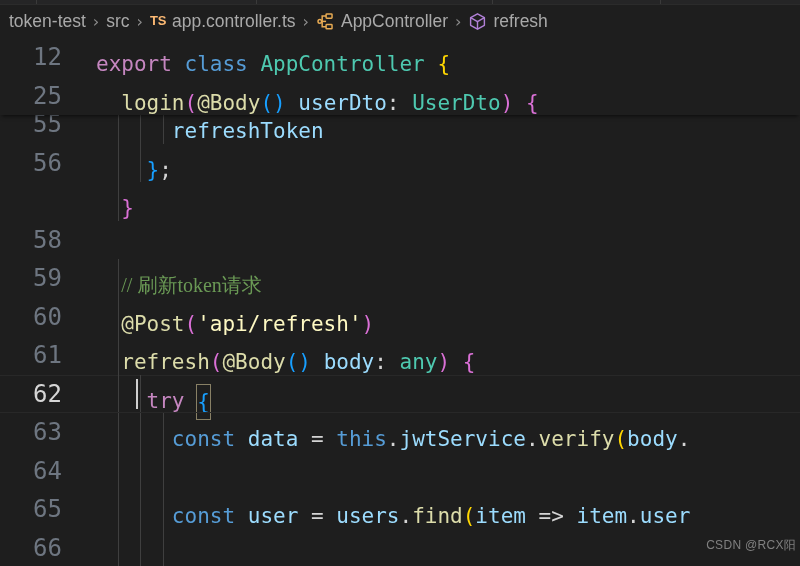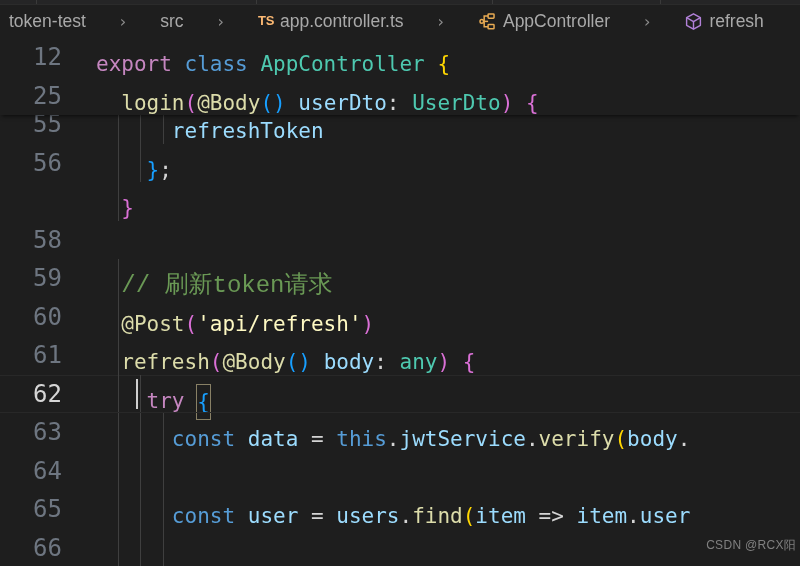--- a/index.html
+++ b/index.html
@@ -46,21 +46,20 @@
     height: 33px;
     background: #1e1e1e;
     display: flex;
     align-items: center;
     padding-left: 9px;
     box-sizing: border-box;
     font-family: "Liberation Sans", sans-serif;
     font-size: 17.5px;
     color: #a9a9a9;
     white-space: nowrap;
-    gap: 27px;
   }
   .crumb {
     display: flex;
     align-items: center;
     gap: 6px;
     color: #a9a9a9;
   }
   .crumb-sep {
     color: #8c8c8c;
     font-size: 16px;
@@ -198,21 +197,21 @@
   .t-brace-y  { color: #ffd700; }
   .t-brace-v  { color: #da70d6; }
   .t-blue     { color: #569cd6; }
   .t-str      { color: #fef9c3; }
   .t-comment  { color: #6a9955; }
   .t-plain    { color: #d4d4d4; }
   .t-op       { color: #d4d4d4; }
   .t-this     { color: #569cd6; }
   .t-prop     { color: #9cdcfe; }
 
-  .cn-comment { font-family: Liberation Mono, monospace; font-size: 24px; }
+  .cn-comment { font-family: Liberation Serif, serif; font-size: 20px; }
 
   
   .watermark {
     position: absolute;
     right: 4px;
     bottom: 12px;
     font-family: "Liberation Sans", sans-serif;
     font-size: 12px;
     color: #9c9c9c;
     opacity: 0.78;

